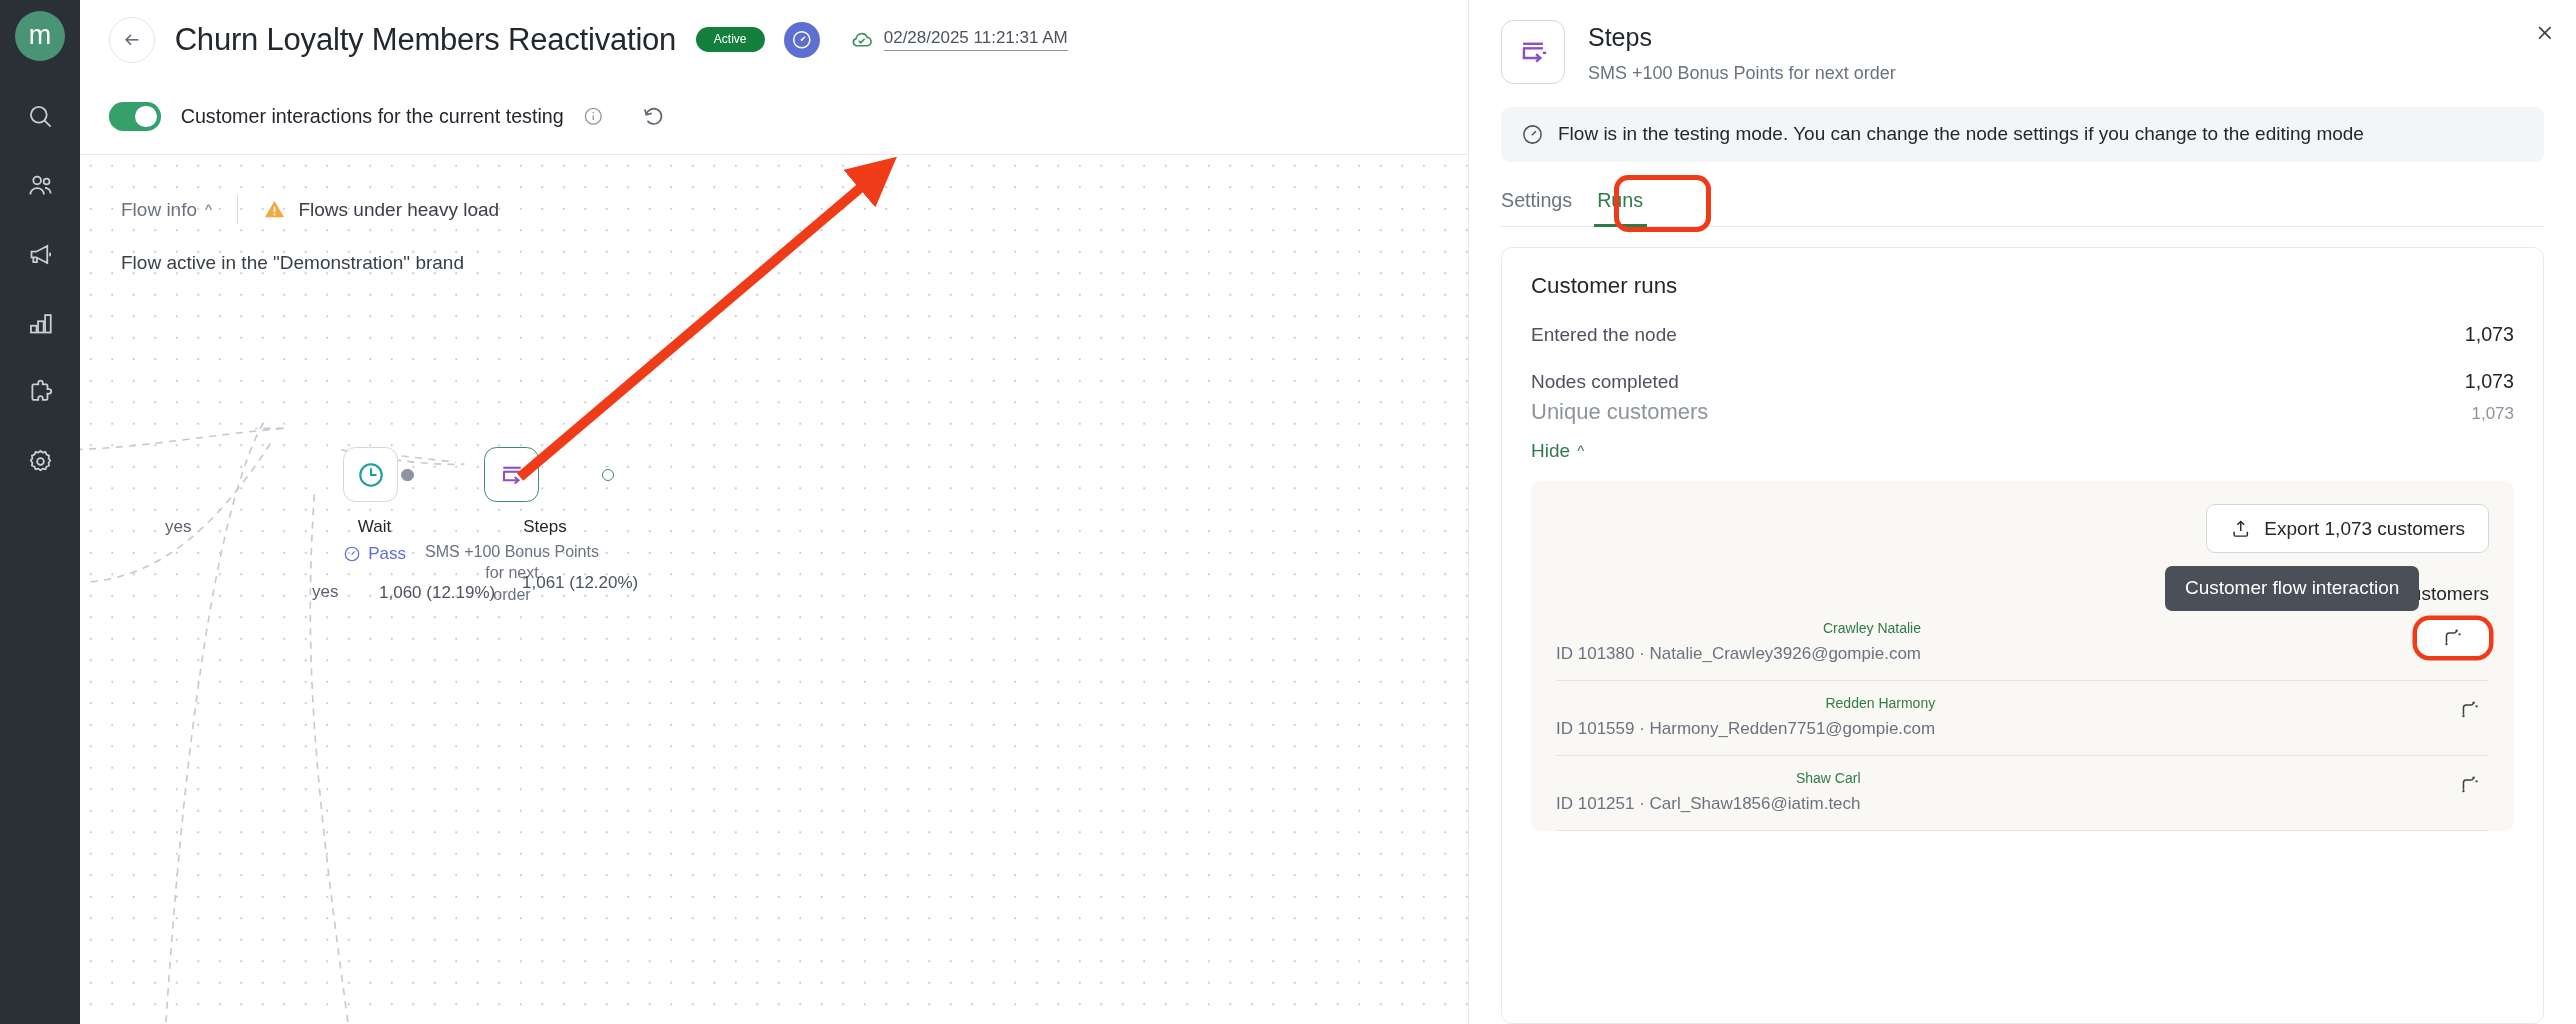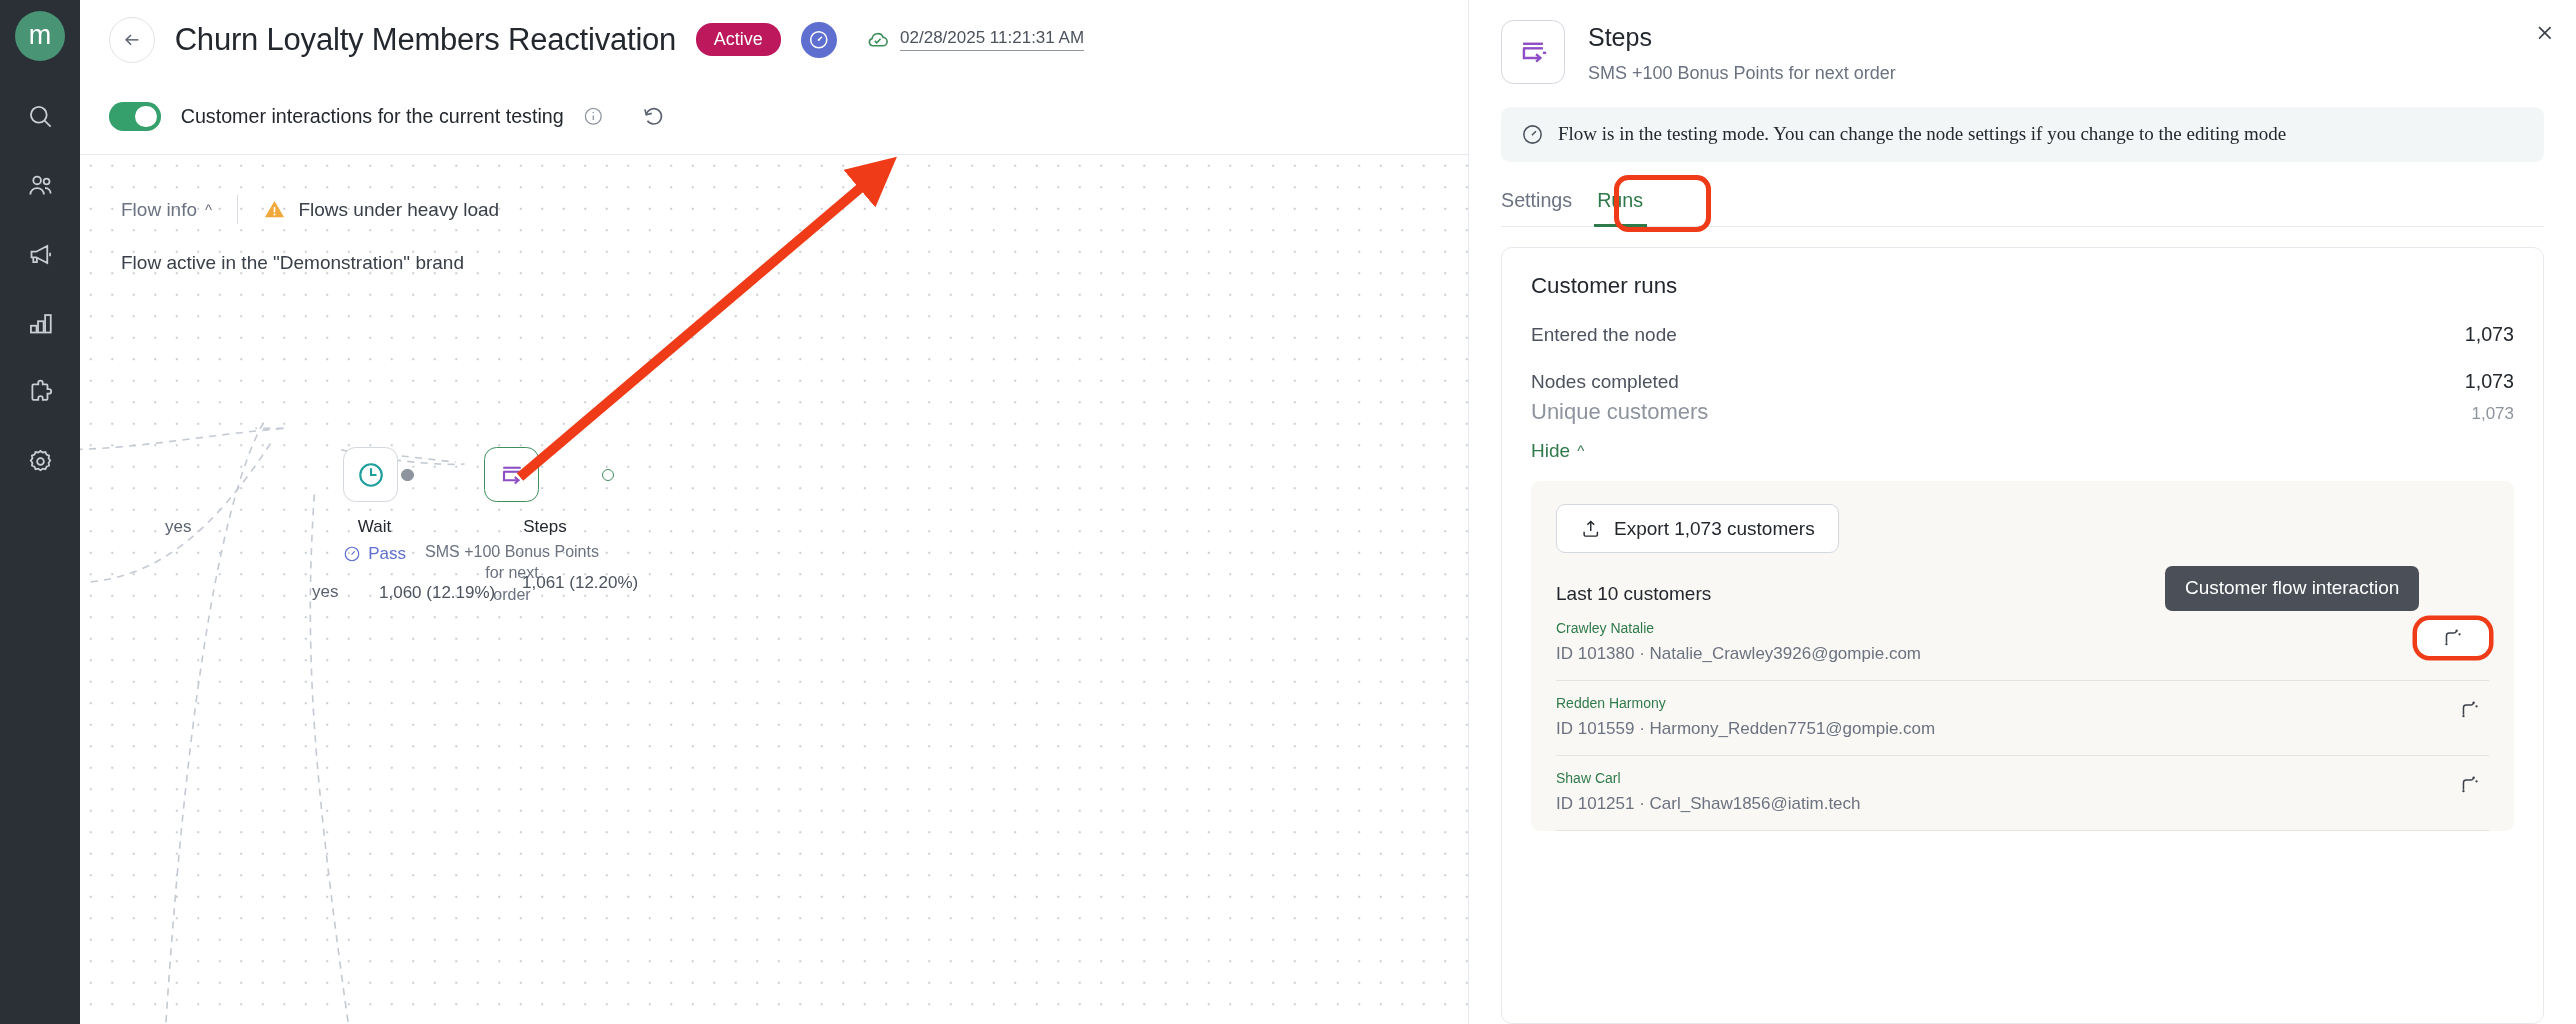--- a/index.html
+++ b/index.html
@@ -35,22 +35,22 @@
     padding: 0 23px 0 29px; background: #fff; flex: 0 0 79px;
   }
   .back-btn {
     width: 46px; height: 46px; border-radius: 50%; border: 0.9px solid #dfe3e8;
     background: #fff; display: flex; align-items: center; justify-content: center;
     cursor: pointer; flex: 0 0 46px;
   }
   .back-btn svg { width: 19.7px; height: 19.7px; stroke: #5a6270; fill: none; stroke-width: 1.8; }
   .page-title { font-size: 31px; color: #23272e; font-weight: 400; white-space: nowrap; letter-spacing: -0.2px; }
   .badge-active {
-    background: #be185d; color: #fff; border-radius: 16px;
-    font-size: 18px; padding: 6.3px 18px; white-space: nowrap; line-height: 1.1;
+    background: #15803d; color: #fff; border-radius: 16px;
+    font-size: 12px; padding: 6.3px 18px; white-space: nowrap; line-height: 1.1;
   }
   .badge-gauge {
     width: 36px; height: 36px; border-radius: 50%; background: #5f6fd0;
     display: flex; align-items: center; justify-content: center; flex: 0 0 36px;
   }
   .badge-gauge svg { width: 21.5px; height: 21.5px; stroke: #fff; fill: none; stroke-width: 1.7; }
   .ts-wrap { display: flex; align-items: center; gap: 9.8px; margin-left: 9px; }
   .ts-wrap svg.cloud { width: 25px; height: 25px; stroke: #3f8f5e; fill: none; stroke-width: 1.6; }
   .ts-text {
     font-size: 17px; color: #4c535e; border-bottom: 0.9px solid #8d949e;
@@ -143,21 +143,21 @@
     width: 64px; height: 64px; border-radius: 12.5px; border: 1.4px solid #d3d8de; background: #fff;
     display: flex; align-items: center; justify-content: center; flex: 0 0 64px;
   }
   .panel-head-icon svg { width: 34px; height: 34px; fill: none; stroke-width: 1.7; }
   .panel-head-txt { padding-top: 3.6px; }
   .panel-title { font-size: 25px; color: #23272e; }
   .panel-sub { font-size: 18px; color: #6b7280; margin-top: 10.7px; }
 
   .notice {
     margin: 23px 32px 0 32px; background: #f3f6f6; border-radius: 9px;
-    display: flex; align-items: center; gap: 14.3px; padding: 16px 19.7px; font-family: Liberation Serif, serif;
+    display: flex; align-items: center; gap: 14.3px; padding: 16px 19.7px;
   }
   .notice svg { width: 23px; height: 23px; stroke: #4c535e; fill: none; stroke-width: 1.6; flex: 0 0 23px; }
   .notice-text { font-size: 19px; color: #23272e; }
 
   .tabs { margin: 27px 32px 0 32px; display: flex; gap: 0; position: relative; border-bottom: 0.9px solid #e6e9ed; }
   .tab {
     font-size: 19.7px; color: #6b7280; padding: 0 0 14.3px 0; cursor: pointer;
     margin-right: 25px; position: relative;
   }
   .tab.active { color: #2f7a4a; }
@@ -176,21 +176,21 @@
   }
   .card-title { font-size: 22.3px; color: #23272e; }
   .stat-row { display: flex; justify-content: space-between; align-items: baseline; margin-top: 24px; }
   .stat-label { font-size: 19px; color: #4c535e; }
   .stat-value { font-size: 19.7px; color: #23272e; }
   .stat-row.sub { margin-top: 6.3px; }
   .stat-row.sub .stat-label { font-size: 22px; color: #8d949e; }
   .stat-row.sub .stat-value { font-size: 17px; color: #8d949e; }
   .hide-link { font-size: 19px; color: #2f7a4a; margin-top: 14.3px; display: inline-flex; align-items: center; gap: 7.2px; cursor: pointer; }
 
-  .runs-box { margin-top: 19.7px; background: #faf8f4; border-radius: 9px; padding: 23px 25px 0 25px; position: relative; }
+  .runs-box { margin-top: 19.7px; background: #faf8f4; border-radius: 9px; padding: 23px 25px 0 25px; position: relative; text-align: right; }
   .export-btn {
     display: inline-flex; align-items: center; gap: 12.5px;
     background: #fff; border: 0.9px solid #d3d8de; border-radius: 9px;
     padding: 12.5px 23px; font-size: 19px; color: #23272e; cursor: pointer;
   }
   .export-btn svg { width: 21.5px; height: 21.5px; stroke: #23272e; fill: none; stroke-width: 1.6; }
   .last10 { font-size: 19px; color: #23272e; margin-top: 30px; }
 
   .cust-row {
     display: flex; align-items: flex-start; justify-content: space-between;

